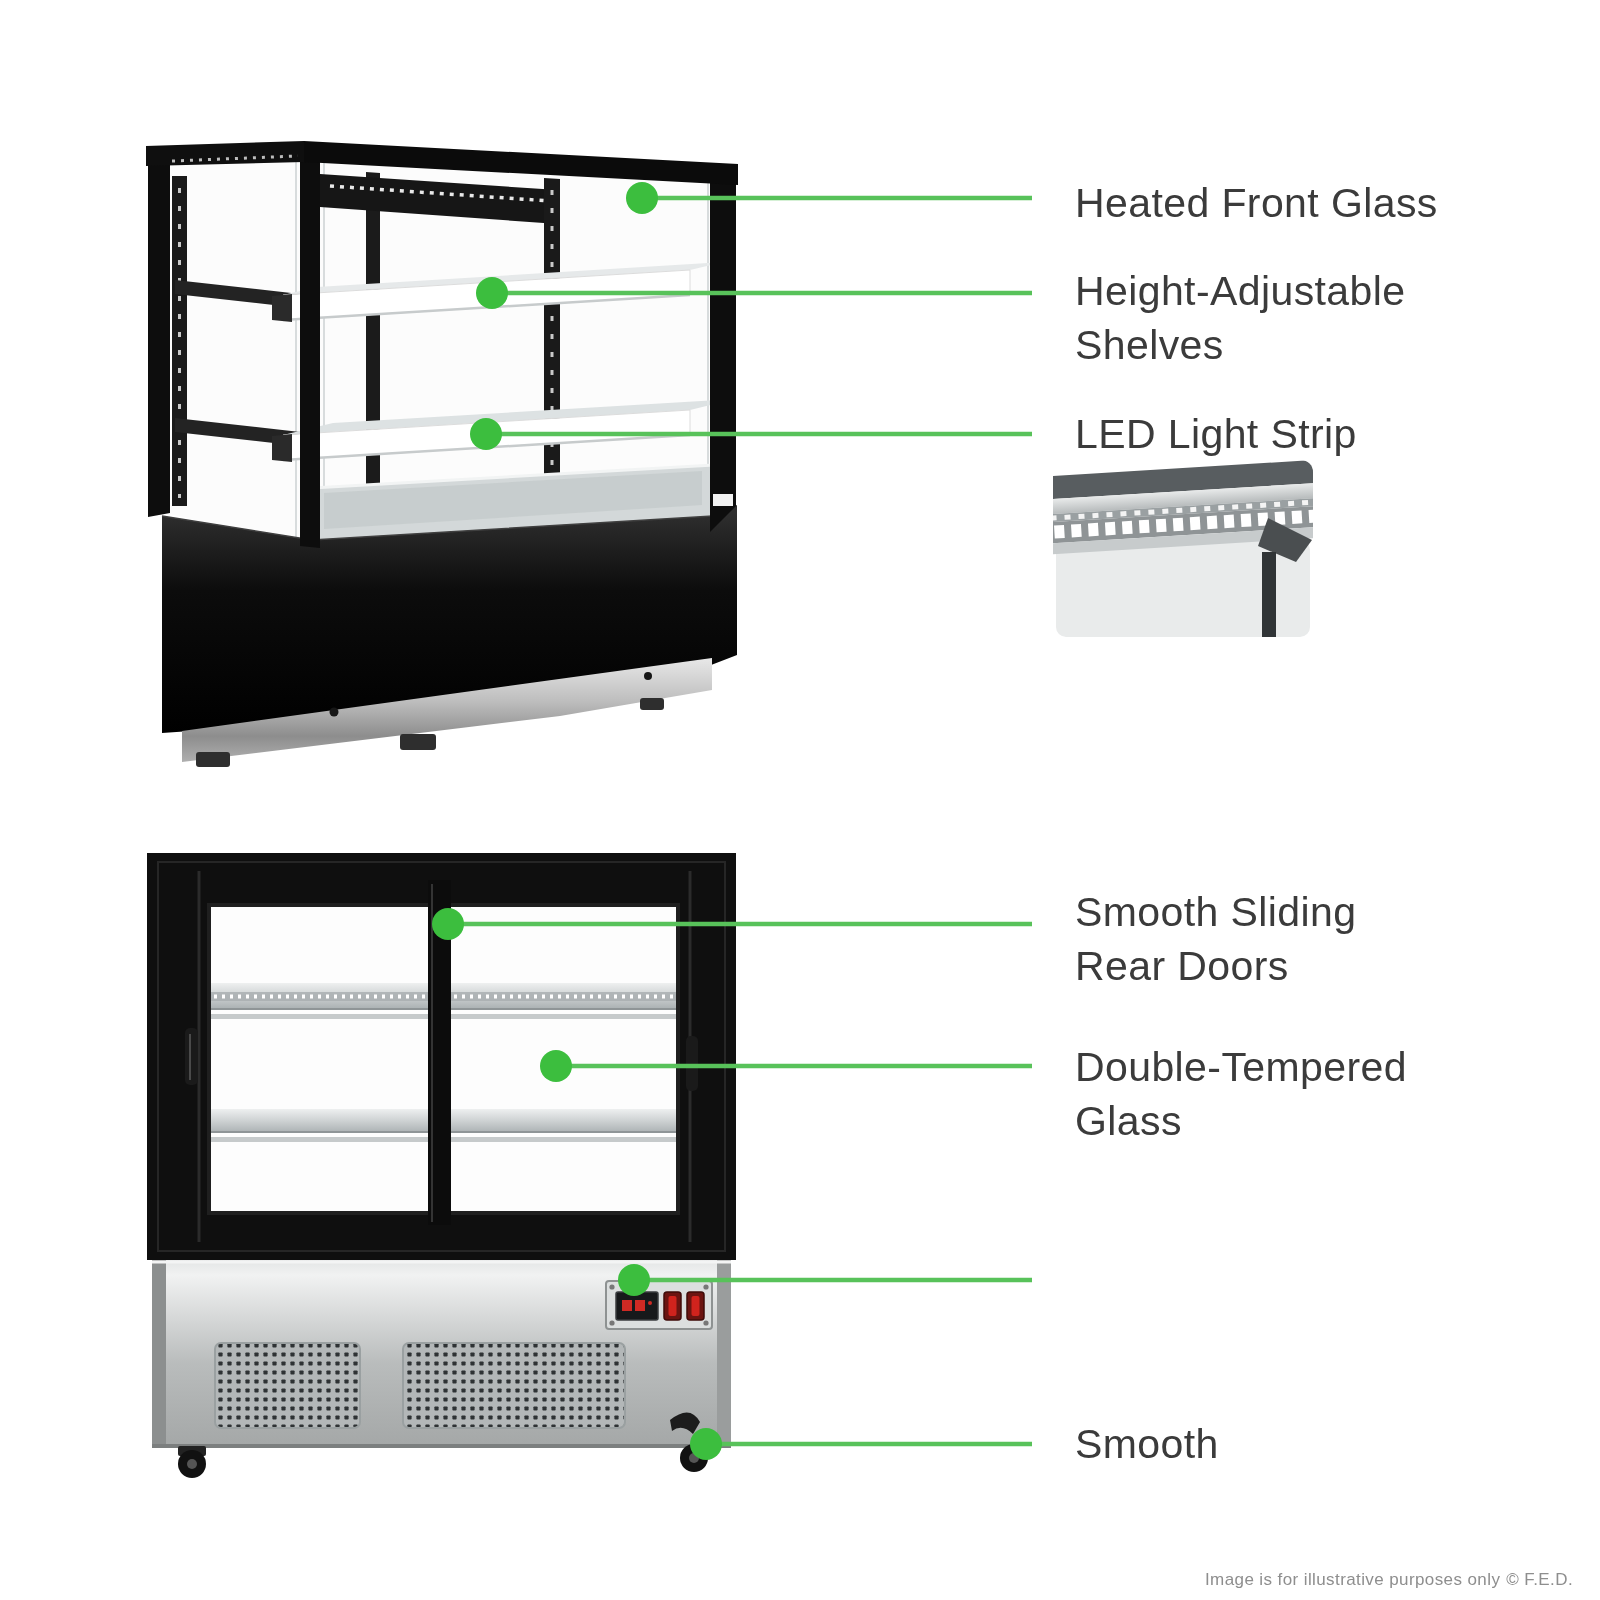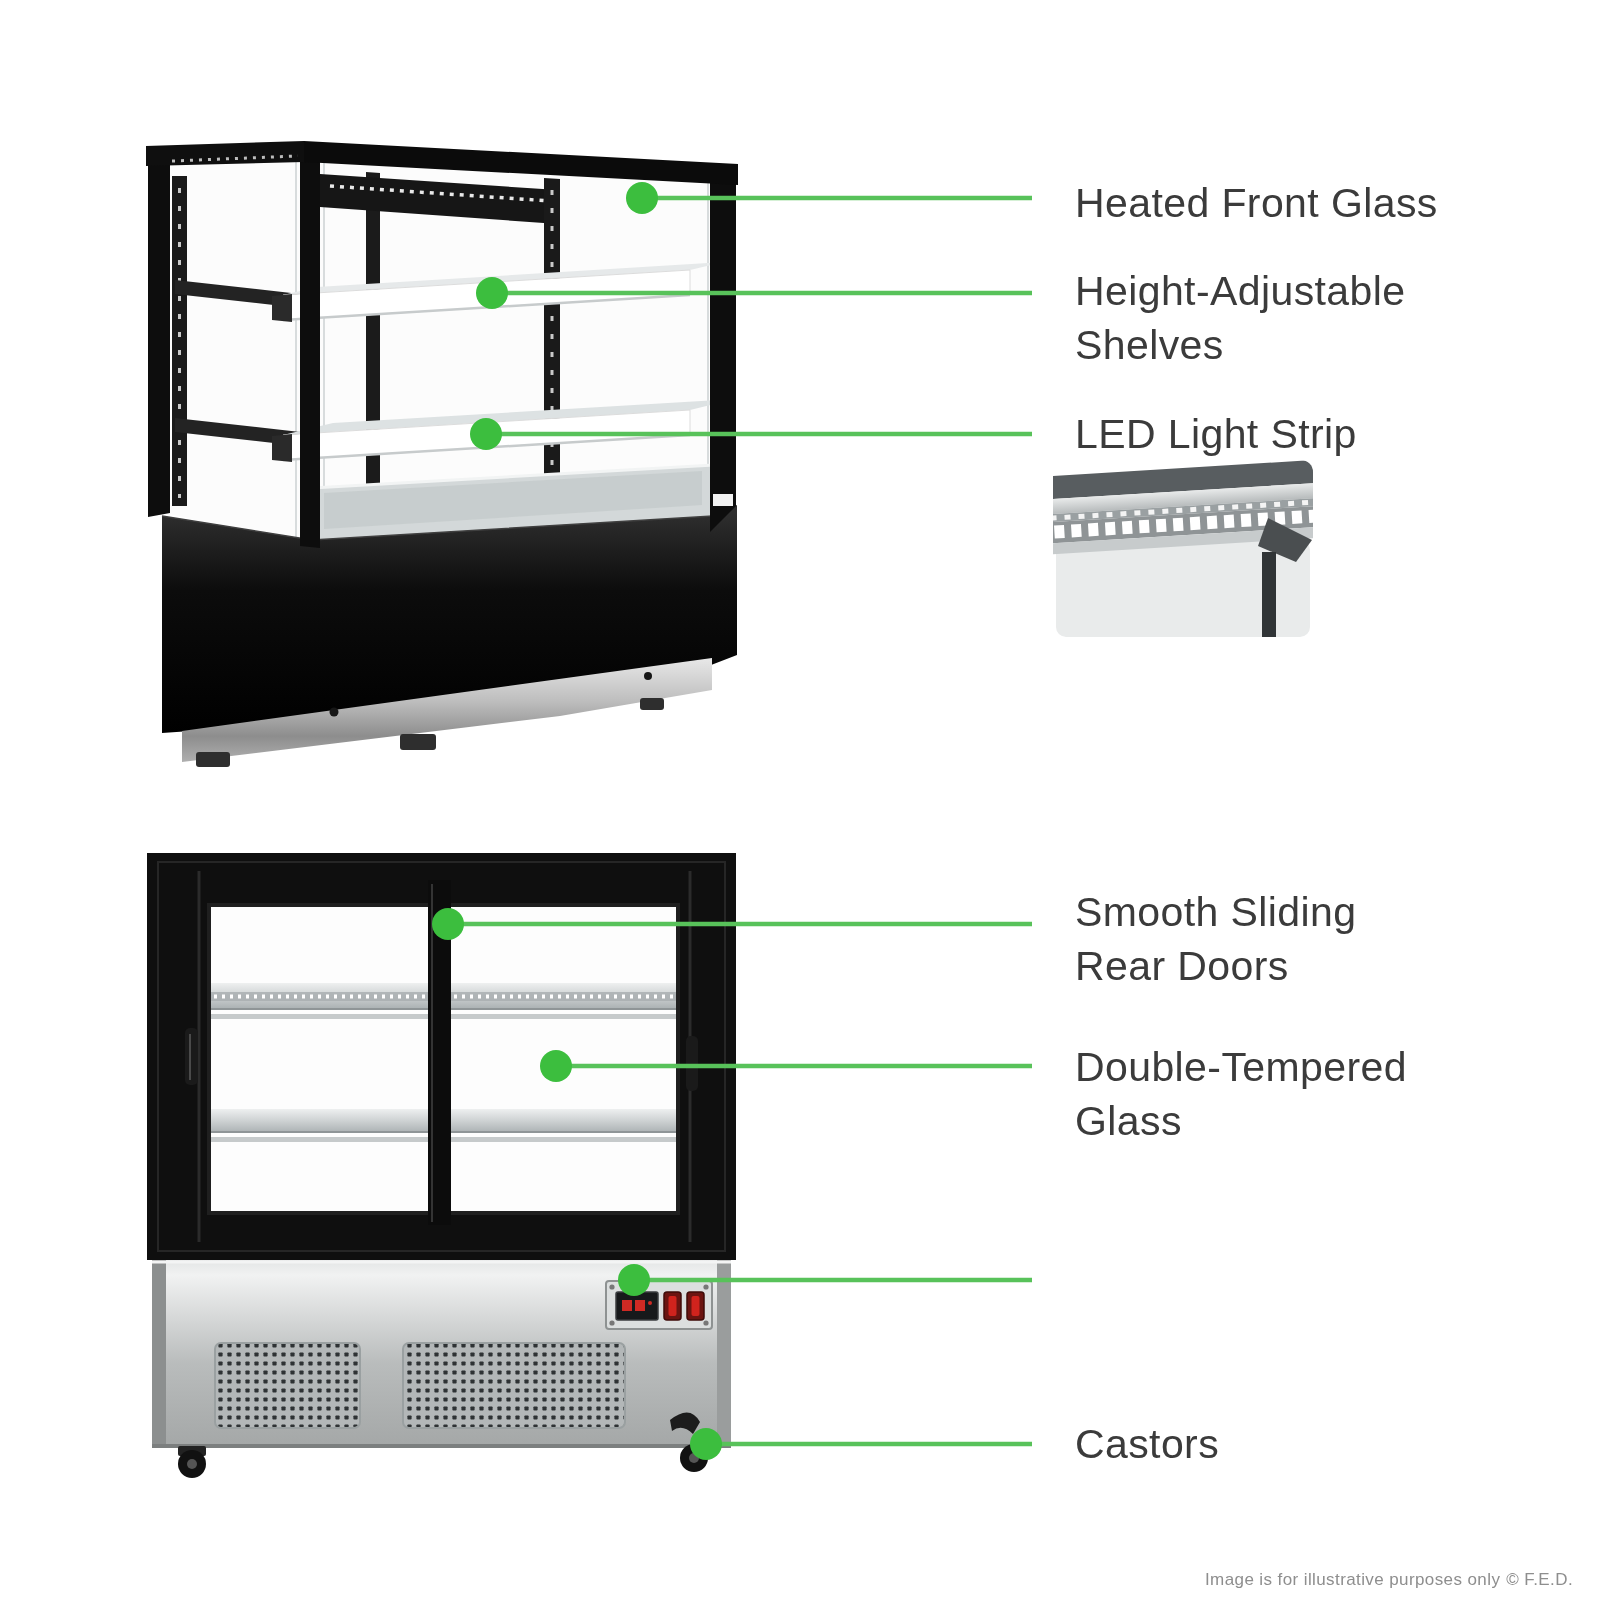--- a/index.html
+++ b/index.html
@@ -214,19 +214,19 @@
   </svg>
 
   <div class="label" style="top:176px">Heated Front Glass</div>
   <div class="label" style="top:407px">LED Light Strip</div>
   <div class="label" style="top:264px">Height-Adjustable
 Shelves</div>
   <div class="label" style="top:885px">Smooth Sliding
 Rear Doors</div>
   <div class="label" style="top:1040px">Double-Tempered
 Glass</div>
-  <div class="label" style="top:1417px">Castors</div>
+  <div class="label" style="top:1417px">Smooth</div>
 
   <div class="footer">
     <span>Image is for illustrative purposes only</span><span>© F.E.D.</span>
   </div>
 
 </div>
 
 </body></html>

